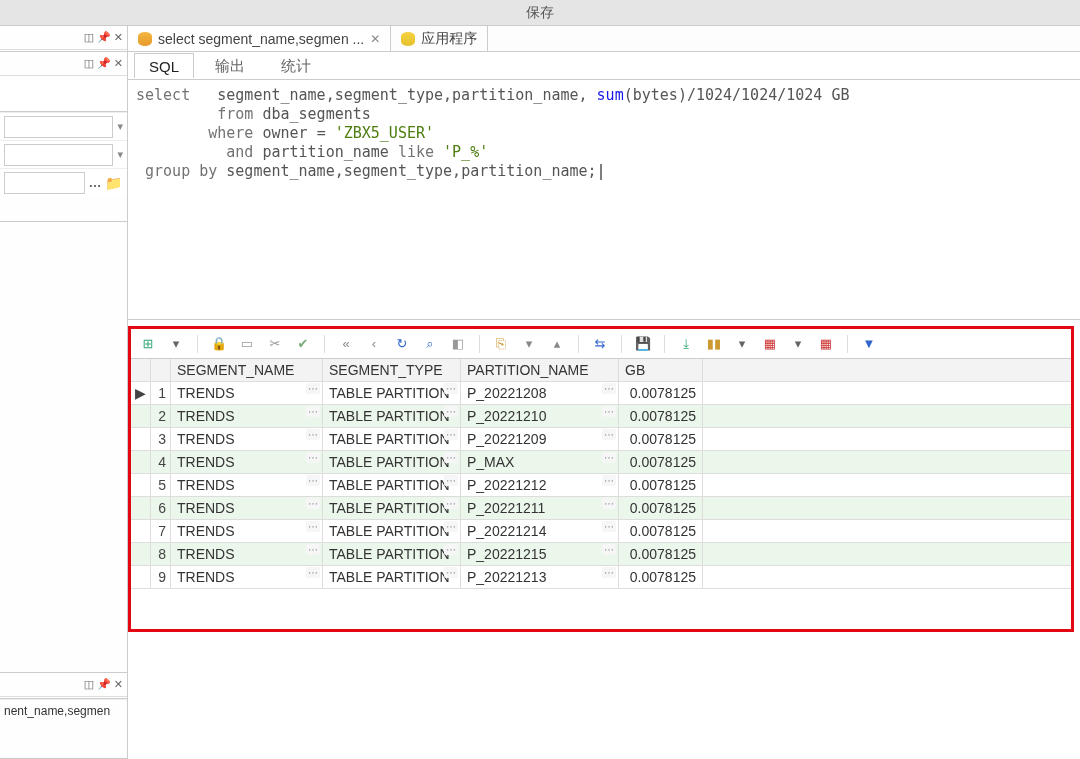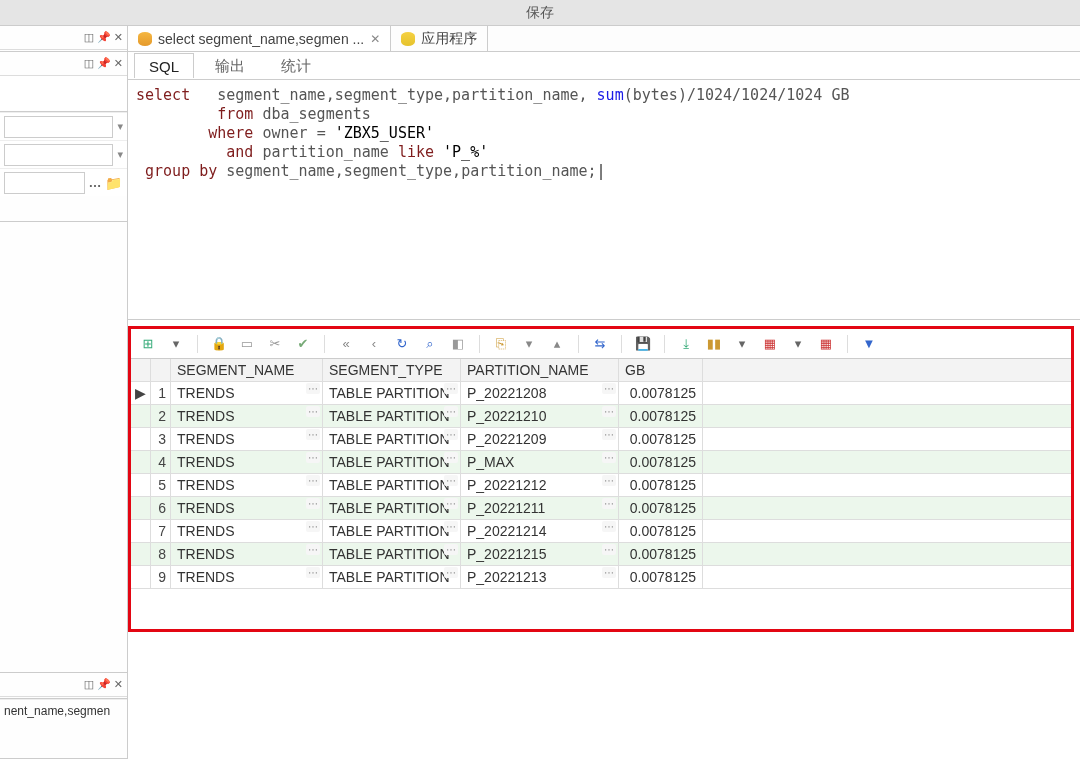--- a/index.html
+++ b/index.html
@@ -39,24 +39,24 @@
 .db-icon.yellow::before { background: linear-gradient(#f5d142,#e5c22c); }
 .close-x { color: #888; font-size: 12px; }
 
 
 .sub-tabs { display: flex; align-items: flex-start; height: 28px; border-bottom: 1px solid #ccc; padding-left: 6px; gap: 6px; }
 .sub-tab { padding: 4px 14px 3px; font-size: 15px; color: #666; border: 1px solid transparent; border-bottom: none; cursor: pointer; }
 .sub-tab.active { border-color: #ccc; background: #fff; color: #222; position: relative; top: 1px; }
 
 
 .sql-editor { flex: 0 0 240px; padding: 6px 8px; font-family: Consolas, monospace; font-size: 15px; line-height: 19px; white-space: pre; overflow: auto; background: #fff; border-bottom: 1px solid #ccc; }
-.kw { color: #7f1d1d; }
+.kw { color: #737373; }
 .func { color: #1a1ae6; }
 .ident { color: #555; }
-.str { color: #000000; }
+.str { color: #4d7c0f; }
 .lit { color: #555; }
 
 
 .results-wrap { position: relative; flex: 1; display: flex; flex-direction: column; }
 .results-container { border: 3px solid #e30613; margin: 6px 6px 6px 0; padding-bottom: 40px; flex: 0 0 auto; }
 .results-toolbar { display: flex; align-items: center; height: 30px; border-bottom: 1px solid #ccc; padding: 0 6px; gap: 6px; }
 .tb-btn { width: 22px; height: 22px; display: flex; align-items: center; justify-content: center; font-size: 13px; color: #555; cursor: pointer; }
 .tb-sep { width: 1px; height: 18px; background: #ddd; margin: 0 4px; }
 
 .grid { display: flex; flex-direction: column; font-size: 14px; }

